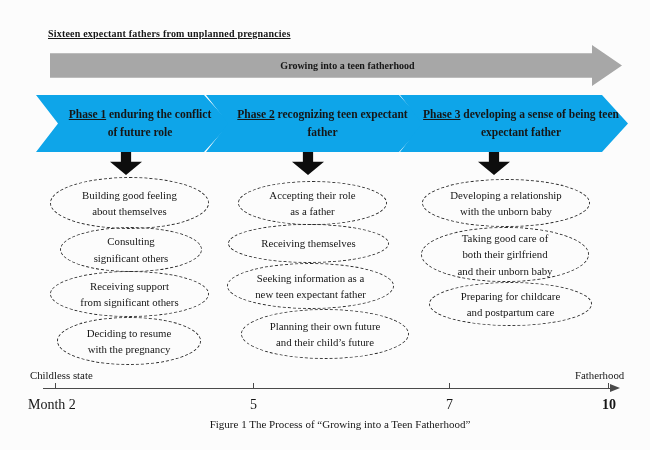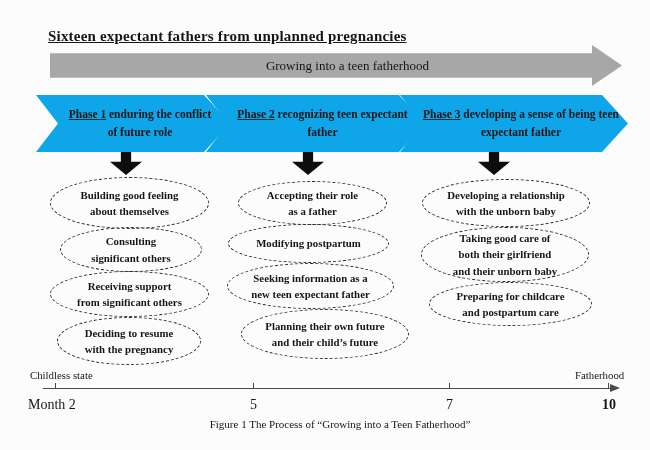--- a/index.html
+++ b/index.html
@@ -3,30 +3,30 @@
 <meta charset="utf-8">
 <style>
   html,body{margin:0;padding:0;}
   body{
     width:650px;height:450px;background:#fcfcfc;overflow:hidden;position:relative;
     font-family:"Liberation Serif","DejaVu Serif",serif;color:#161616;
   }
   .page{position:absolute;inset:0;}
   
   .header{
-    position:absolute;left:48px;top:28px;font-size:15px;font-weight:bold;
+    position:absolute;left:48px;top:28px;font-size:10px;font-weight:bold;
     text-decoration:underline;letter-spacing:.2px;
   }
   
   .banner{
     position:absolute;left:50px;top:45px;width:572px;height:41px;background:#a7a7a7;
     clip-path:polygon(0 20%,calc(100% - 30px) 20%,calc(100% - 30px) 0,100% 50%,calc(100% - 30px) 100%,calc(100% - 30px) 80%,0 80%);
     display:flex;align-items:center;justify-content:center;
   }
-  .banner-text{font-size:13px;font-weight:normal;margin-left:23px;}
+  .banner-text{font-size:10px;font-weight:bold;margin-left:23px;}
   
   .chevron{
     position:absolute;top:95px;height:57px;background:#0ea5e9;
     clip-path:polygon(0 0,calc(100% - 26px) 0,100% 50%,calc(100% - 26px) 100%,0 100%,22px 50%);
     display:flex;align-items:center;justify-content:center;
   }
   .chev1{left:36px;width:194px;}
   .chev2{left:206px;width:219px;}
   .chev3{left:400px;width:228px;}
   .phase-text{
@@ -43,21 +43,21 @@
     clip-path:polygon(34% 0,66% 0,66% 42%,100% 42%,50% 100%,0 42%,34% 42%);
   }
   .da1{left:110px;} .da2{left:292px;} .da3{left:478px;}
   
   .oval{
     position:absolute;border:1.5px dashed #2e2e2e;border-radius:50%;
     display:flex;align-items:center;justify-content:center;
     background:transparent;
   }
   .oval-text{
-    text-align:center;font-weight:bold;font-size:10.8px;line-height:1.5;
+    text-align:center;font-weight:normal;font-size:10.8px;line-height:1.5;
     white-space:pre-line;
   }
   .o11{left:50px; top:177px;width:157px;height:50px;}
   .o12{left:60px; top:227px;width:140px;height:43px;}
   .o13{left:50px; top:271px;width:157px;height:44px;}
   .o14{left:57px; top:317px;width:142px;height:46px;}
   .o21{left:238px;top:181px;width:147px;height:42px;}
   .o22{left:228px;top:224px;width:159px;height:37px;}
   .o23{left:227px;top:263px;width:165px;height:44px;}
   .o24{left:241px;top:309px;width:166px;height:48px;}
@@ -121,21 +121,21 @@
   <div class="oval o14">
       <span class="oval-text">Deciding to resume
 with the pregnancy</span>
     </div>
 
   <div class="oval o21">
       <span class="oval-text">Accepting their role
 as a father</span>
     </div>
   <div class="oval o22">
-      <span class="oval-text">Modifying postpartum</span>
+      <span class="oval-text">Receiving themselves</span>
     </div>
   <div class="oval o23">
       <span class="oval-text">Seeking information as a
 new teen expectant father</span>
     </div>
   <div class="oval o24">
       <span class="oval-text">Planning their own future
 and their child’s future</span>
     </div>
 

